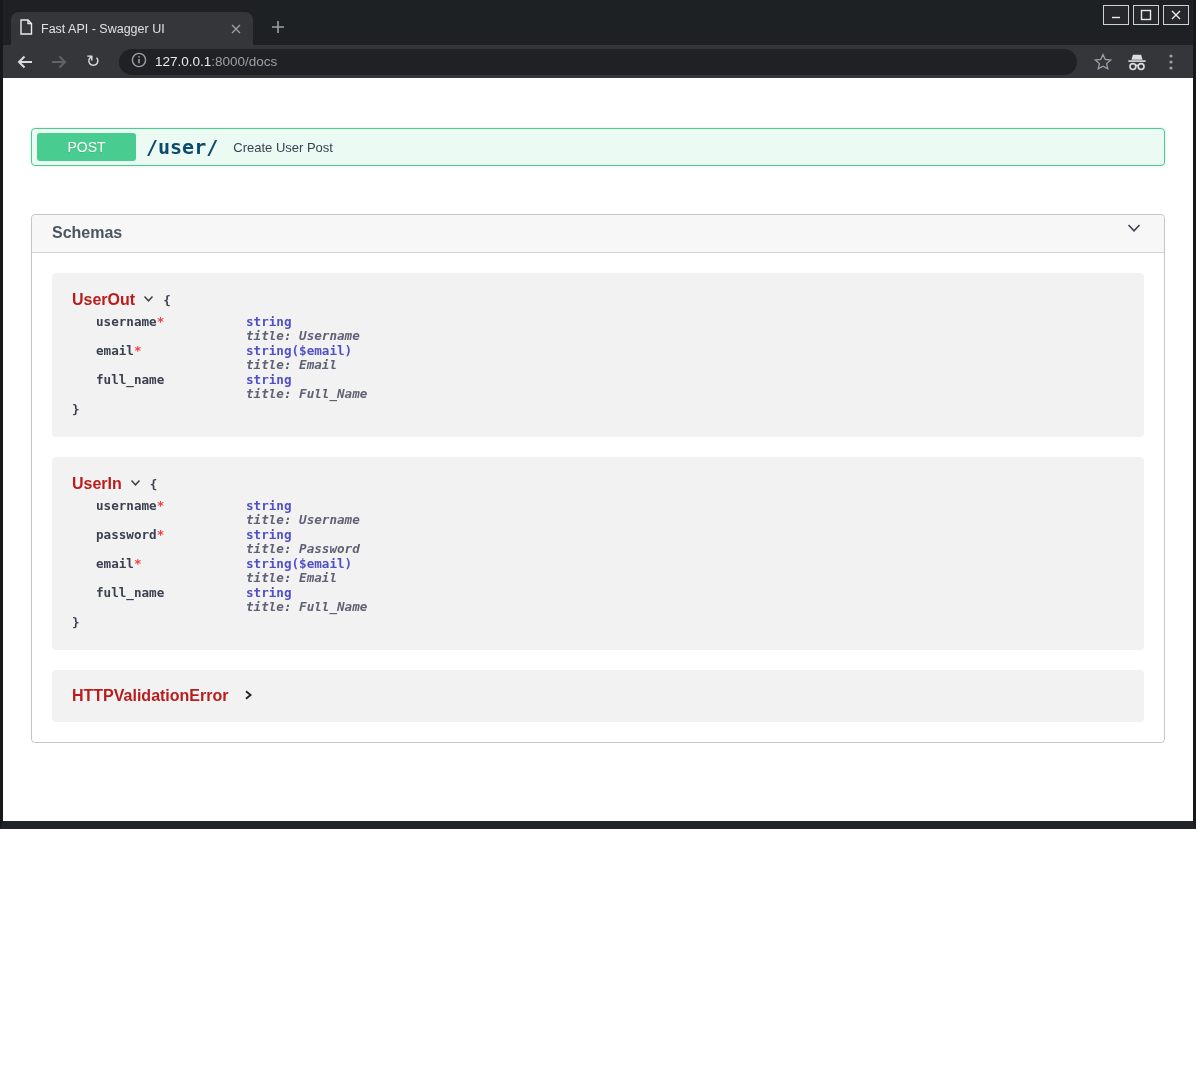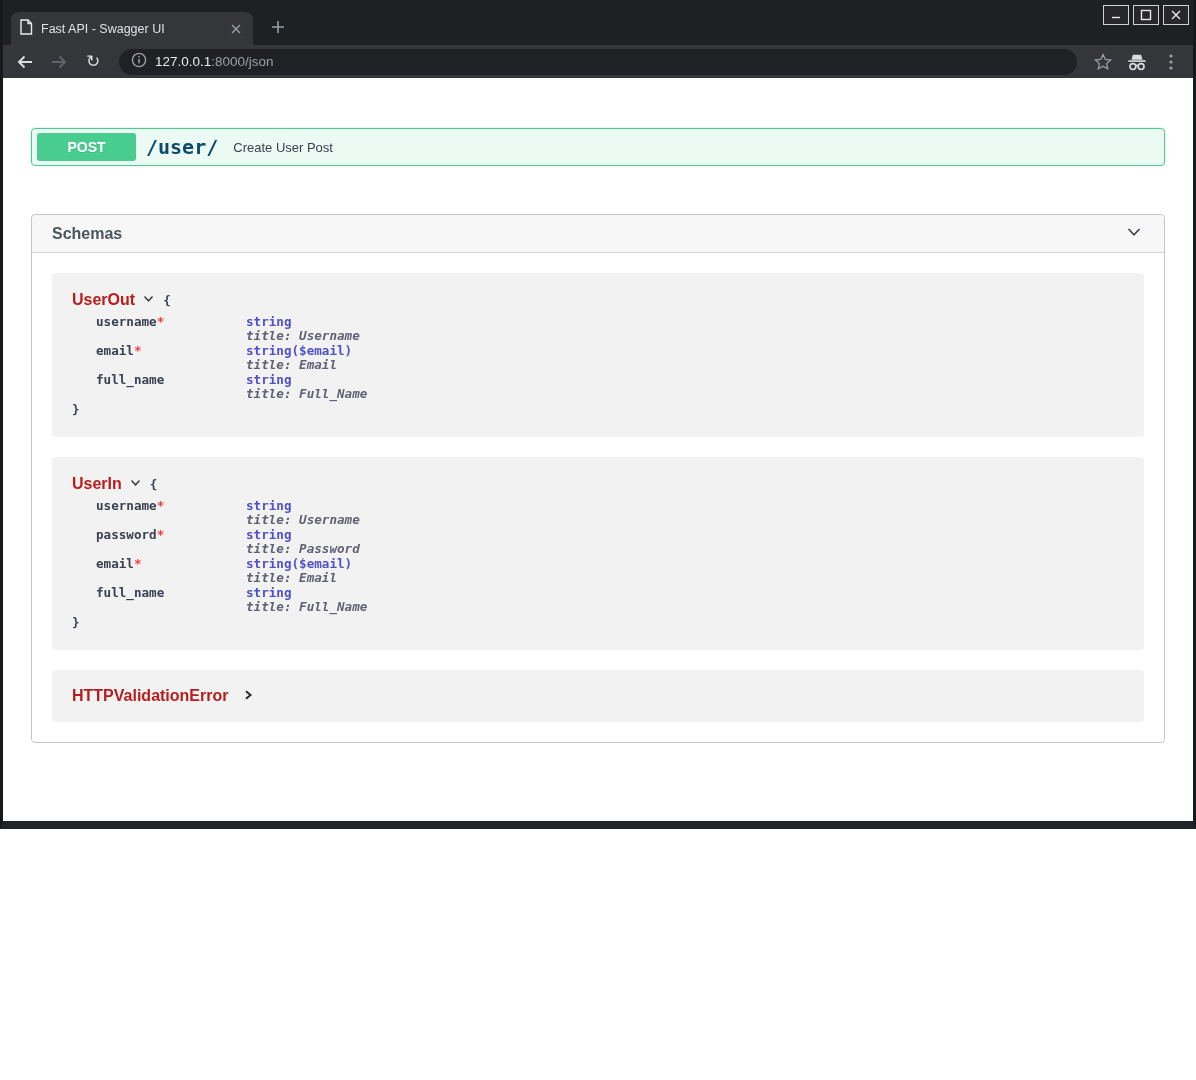--- a/index.html
+++ b/index.html
@@ -59,30 +59,30 @@
     cursor:pointer;
   }
   .tag-name { font-size:24px; color:#3b4151; }
 
   .opblock {
     margin-top:11px; border:1px solid #49cc90; background:rgba(73,204,144,.1);
     border-radius:4px; box-shadow:0 0 3px rgba(0,0,0,.12);
     display:flex; align-items:center; padding:5px; height:38px; cursor:pointer;
   }
   .opblock-method {
-    background:#49cc90; color:#fff; font-weight:700; font-size:14px;
+    background:#49cc90; color:#fff; font-weight:400; font-size:14px;
     width:99px; text-align:center; padding:6px 0; border-radius:3px;
     text-shadow:0 1px 0 rgba(0,0,0,.1); border:none; font-family:"Liberation Sans",sans-serif;
   }
   .opblock-path { font-family:"DejaVu Sans Mono", monospace; font-size:20px; font-weight:700; color:#0c4a6e; margin-left:10px; }
   .opblock-summary { font-size:13px; color:#3b4151; margin-left:15px; }
 
   .models-section { margin-top:48px; border:1px solid rgba(59,65,81,.3); border-radius:4px; }
   .models-header {
-    display:flex; align-items:center; justify-content:space-between;
+    display:flex; align-items:flex-end; justify-content:space-between;
     padding:10px 20px; background:#f7f7f7; border-bottom:1px solid rgba(59,65,81,.2);
     border-radius:4px 4px 0 0; cursor:pointer; height:38px;
   }
   .models-title { font-size:16px; font-weight:700; color:#4a5560; }
   .models-body { padding:20px; background:#fff; border-radius:0 0 4px 4px; }
 
   .model-box { background:#f2f2f2; border-radius:4px; padding:18px 20px 20px; margin-bottom:20px; }
   .model-box.collapsed { padding:17px 20px; }
   .model-title-row { display:flex; align-items:center; margin-bottom:6px; }
   .model-title { font-size:16px; font-weight:700; color:#b91c1c; }
@@ -159,21 +159,21 @@
       <span class="reload-glyph">↻</span>
     </span>
     <div class="url-pill">
       <span>
         <svg width="16" height="16" viewBox="0 0 16 16">
             <circle cx="8" cy="8" r="6.6" fill="none" stroke="#9aa0a6" stroke-width="1.4"></circle>
             <path d="M8 7 V11.2" stroke="#9aa0a6" stroke-width="1.6"></path>
             <circle cx="8" cy="4.8" r="0.9" fill="#9aa0a6"></circle>
           </svg>
       </span>
-      <span class="url-text"><span class="url-host">127.0.0.1</span><span class="url-rest">:8000/json</span></span>
+      <span class="url-text"><span class="url-host">127.0.0.1</span><span class="url-rest">:8000/docs</span></span>
     </div>
     <span class="nav-icon">
       <svg width="18" height="18" viewBox="0 0 20 20">
           <polygon points="10,1.8 12.5,7.2 18.5,7.8 14,11.8 15.3,17.6 10,14.6 4.7,17.6 6,11.8 1.5,7.8 7.5,7.2" fill="none" stroke="#9aa0a6" stroke-width="1.4"></polygon>
         </svg>
     </span>
     <span class="nav-icon">
       <svg width="22" height="20" viewBox="0 0 24 22">
           <path d="M7.5 3 h9 l1.6 5.5 h-12.2 Z" fill="#dadce0"></path>
           <path d="M2.5 10 H21.5" stroke="#dadce0" stroke-width="1.8"></path>

